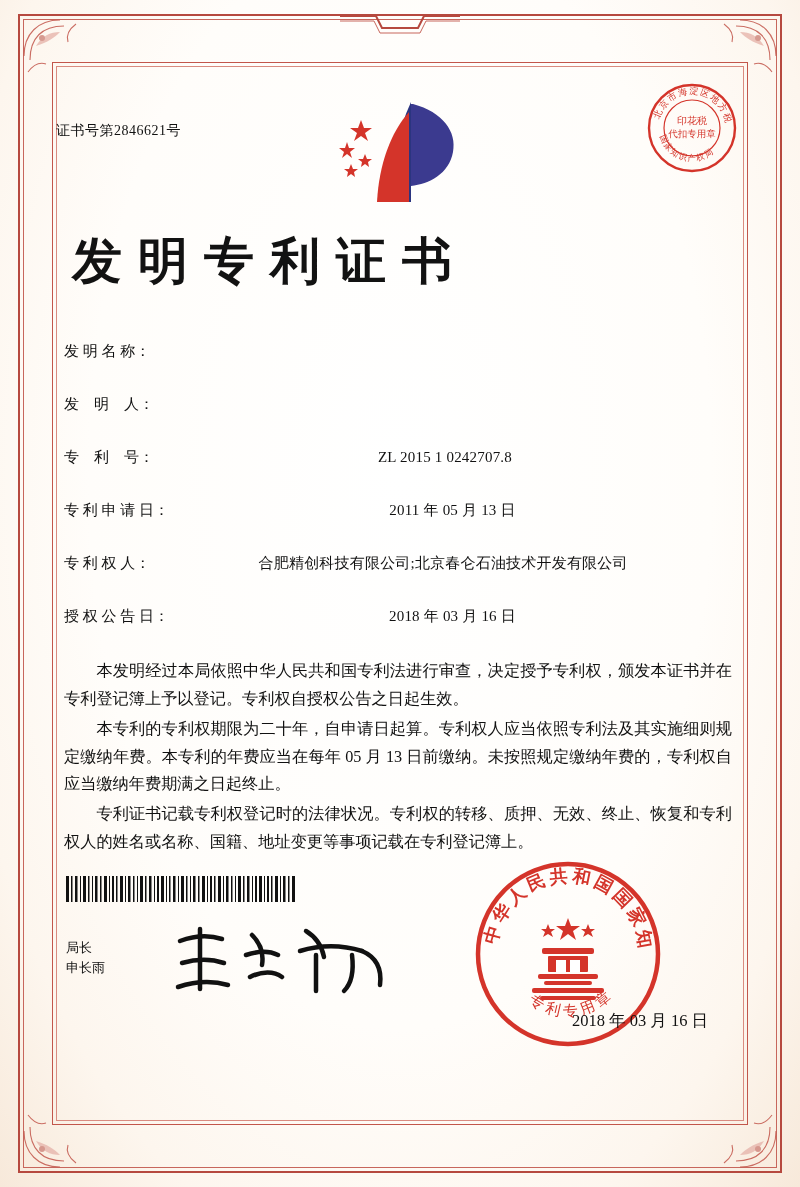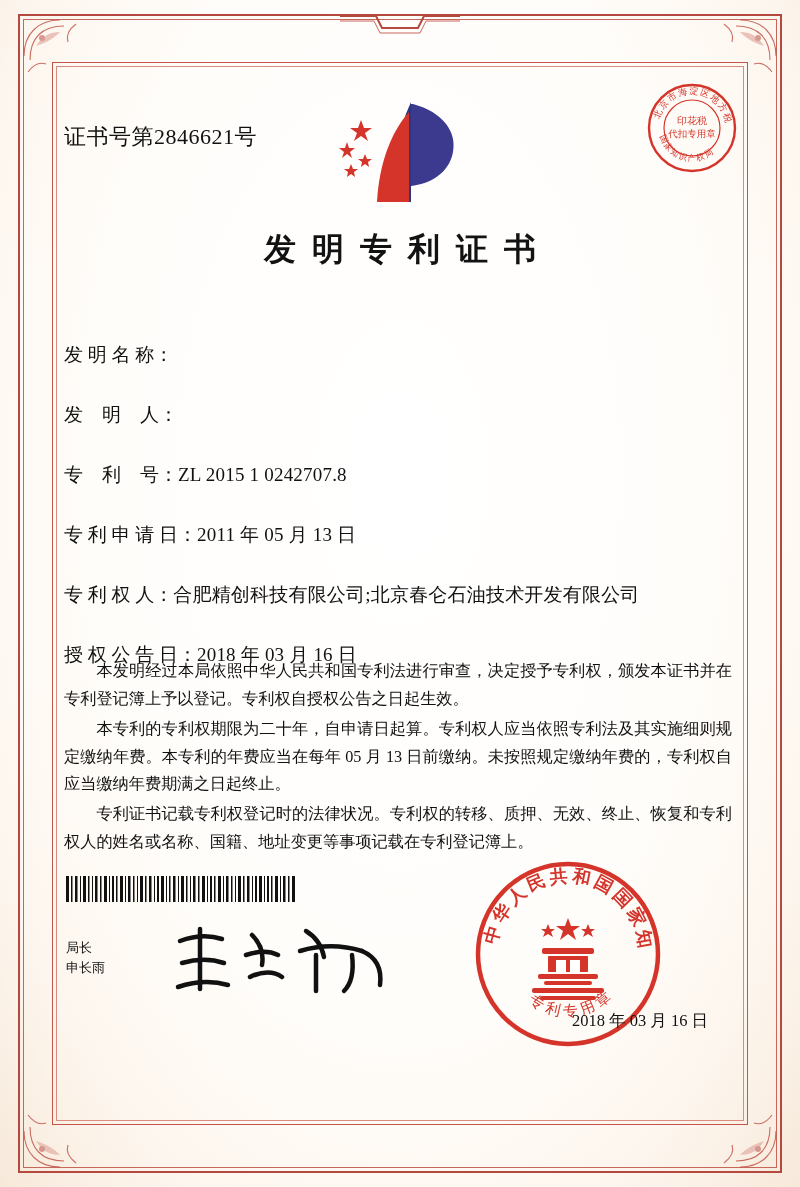--- a/index.html
+++ b/index.html
@@ -76,24 +76,23 @@
   
   .content {
     position: absolute;
     left: 56px; top: 66px; right: 56px; bottom: 66px;
   }
 
   .cert-no {
     position: absolute;
     left: 0px;
     top: 56px;
-    font-size: 22px;
+    font-size: 14px;
     letter-spacing: .5px;
     color: #111;
-    padding-left: 8px;
   }
 
   
   .logo {
     position: absolute;
     left: 50%;
     top: 32px;
     transform: translateX(-50%);
     width: 150px;
     height: 115px;
@@ -106,41 +105,41 @@
     top: 16px;
     width: 92px;
     height: 92px;
   }
 
   .title {
     position: absolute;
     left: 0;
     right: 0;
     top: 162px;
-    text-align: center;
-    font-size: 32px;
+    font-size: 50px;
     font-weight: bold;
     letter-spacing: 16px;
     text-indent: 16px;
     color: #121212;
     font-family: "DejaVu Serif", "Liberation Serif", serif;
   }
 
   .fields {
     position: absolute;
     left: 8px;
     right: 8px;
     top: 276px;
   }
   .field {
     display: flex;
     align-items: baseline;
     margin-bottom: 34px;
-    font-size: 19px;
+    font-size: 15px;
     color: #111;
+    text-align: center;
   }
   .field .lbl {
     white-space: pre;
     flex: 0 0 auto;
   }
   .field .val {
     flex: 1 1 auto;
     letter-spacing: .2px;
   }
 

